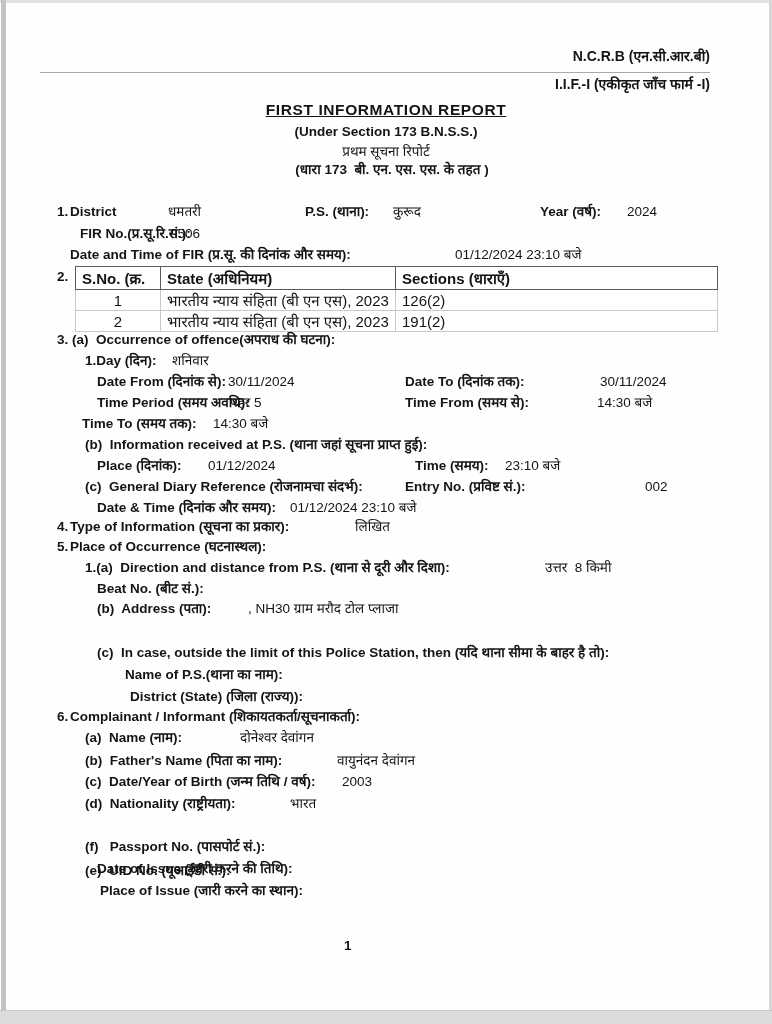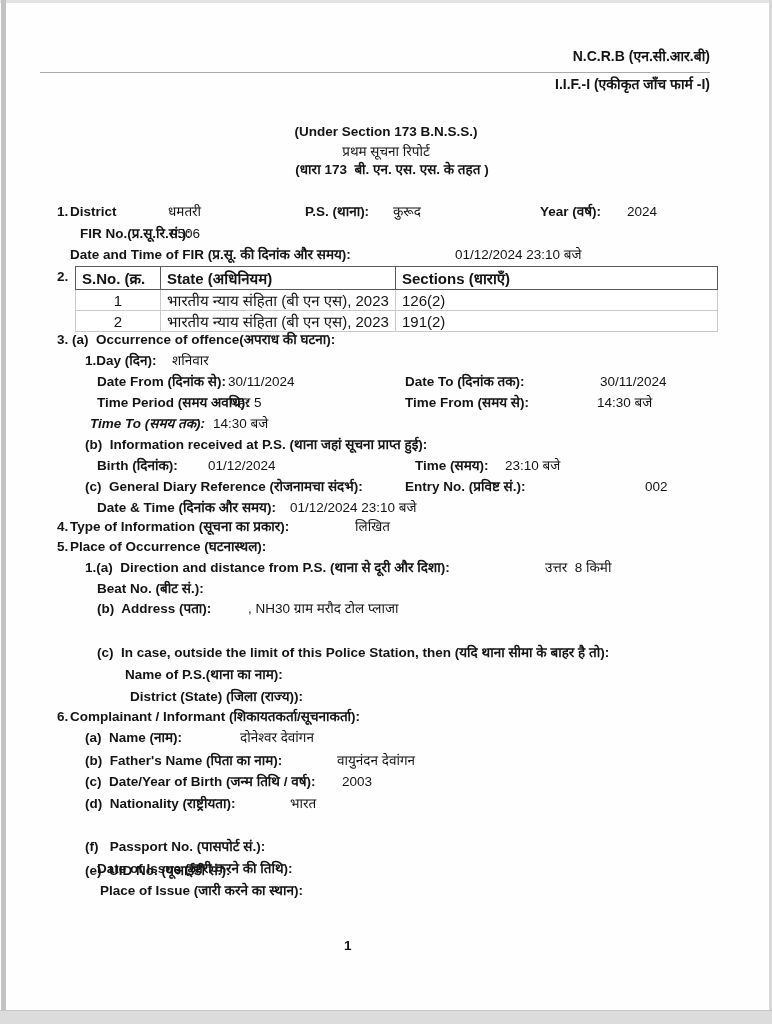--- a/index.html
+++ b/index.html
@@ -29,20 +29,21 @@
 <div class="page">
 
   <div class="edge-top"></div>
   <div class="edge-left"></div>
   <div class="edge-right"></div>
   <div class="edge-bottom"></div>
 
   <span class="t b rt" style="top:48px;">N.C.R.B (एन.सी.आर.बी)</span>
   <div class="hr-top"></div>
   <span class="t b rt" style="top:76px;">I.I.F.-I (एकीकृत जाँच फार्म -I)</span>
+  <span class="t b center title" style="top:101px;">FIRST INFORMATION REPORT</span>
   <span class="t b center" style="top:124px;">(Under Section 173 B.N.S.S.)</span>
   <span class="t center" style="top:144px;">प्रथम सूचना रिपोर्ट</span>
   <span class="t b center" style="top:162px;padding-left:12px;">(धारा 173  बी. एन. एस. एस. के तहत )</span>
 
   <span class="t b" style="left:57px;top:204px;">1.</span>
   <span class="t b" style="left:70px;top:204px;">District</span>
   <span class="t" style="left:168px;top:204px;">धमतरी</span>
   <span class="t b" style="left:305px;top:204px;">P.S. (थाना):</span>
   <span class="t" style="left:393px;top:204px;">कुरूद</span>
   <span class="t b" style="left:540px;top:204px;">Year (वर्ष):</span>
@@ -80,24 +81,24 @@
   <span class="t b" style="left:85px;top:353px;">1.Day (दिन):</span>
   <span class="t" style="left:172px;top:353px;">शनिवार</span>
   <span class="t b" style="left:97px;top:374px;">Date From (दिनांक से):</span>
   <span class="t" style="left:228px;top:374px;">30/11/2024</span>
   <span class="t b" style="left:405px;top:374px;">Date To (दिनांक तक):</span>
   <span class="t" style="left:600px;top:374px;">30/11/2024</span>
   <span class="t b" style="left:97px;top:395px;">Time Period (समय अवधि):</span>
   <span class="t" style="left:230px;top:395px;">पहर 5</span>
   <span class="t b" style="left:405px;top:395px;">Time From (समय से):</span>
   <span class="t" style="left:597px;top:395px;">14:30 बजे</span>
-  <span class="t b" style="left:90px;top:416px;font-style:italic;">Time To (समय तक):</span>
+  <span class="t b" style="left:82px;top:416px;">Time To (समय तक):</span>
   <span class="t" style="left:213px;top:416px;">14:30 बजे</span>
   <span class="t b" style="left:85px;top:437px;">(b)  Information received at P.S. (थाना जहां सूचना प्राप्त हुई):</span>
-  <span class="t b" style="left:97px;top:458px;">Birth (दिनांक):</span>
+  <span class="t b" style="left:97px;top:458px;">Place (दिनांक):</span>
   <span class="t" style="left:208px;top:458px;">01/12/2024</span>
   <span class="t b" style="left:415px;top:458px;">Time (समय):</span>
   <span class="t" style="left:505px;top:458px;">23:10 बजे</span>
   <span class="t b" style="left:85px;top:479px;">(c)  General Diary Reference (रोजनामचा संदर्भ):</span>
   <span class="t b" style="left:405px;top:479px;">Entry No. (प्रविष्ट सं.):</span>
   <span class="t" style="left:645px;top:479px;">002</span>
   <span class="t b" style="left:97px;top:500px;">Date &amp; Time (दिनांक और समय):</span>
   <span class="t" style="left:290px;top:500px;">01/12/2024 23:10 बजे</span>
 
   <span class="t b" style="left:57px;top:519px;">4.</span>

